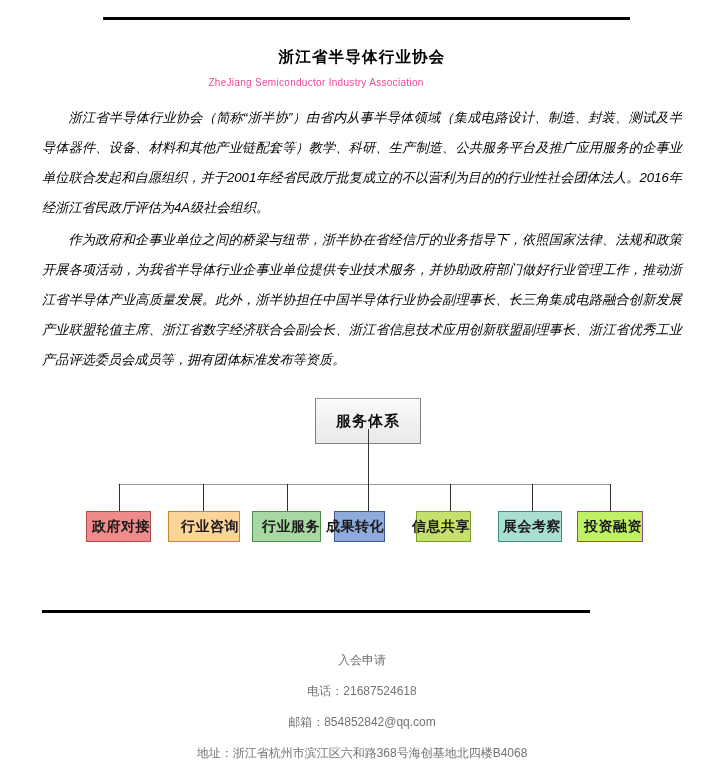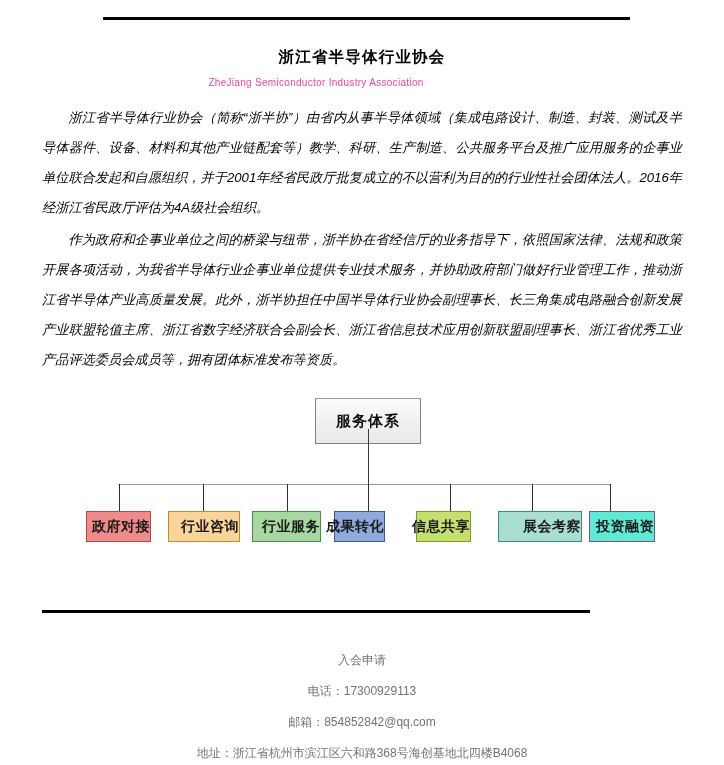--- a/index.html
+++ b/index.html
@@ -209,38 +209,38 @@
         </div>
         <div class="leaf" style="left: 252px; width: 69px; background: rgb(168, 216, 162); border-color: rgb(78, 138, 74);">
           <span>行业服务</span>
         </div>
         <div class="leaf" style="left: 334px; width: 51px; background: rgb(143, 170, 220); border-color: rgb(60, 90, 150);">
           <span>成果转化</span>
         </div>
         <div class="leaf" style="left: 416px; width: 55px; background: rgb(198, 224, 109); border-color: rgb(125, 156, 44);">
           <span>信息共享</span>
         </div>
-        <div class="leaf" style="left: 498px; width: 84px; background: rgb(169, 222, 210); border-color: rgb(63, 140, 124);">
+        <div class="leaf" style="left: 498px; width: 64px; background: rgb(169, 222, 210); border-color: rgb(63, 140, 124);">
           <span>展会考察</span>
         </div>
-        <div class="leaf" style="left: 577px; width: 66px; background: #5eead4; border-color: rgb(140, 74, 146); margin-left: 12px;">
+        <div class="leaf" style="left: 577px; width: 66px; background: #bef264; border-color: rgb(140, 74, 146);">
           <span>投资融资</span>
         </div>
       </div>
   <div class="connector-drop" style="left: 119px;"></div>
       <div class="connector-drop" style="left: 203px;"></div>
       <div class="connector-drop" style="left: 287px;"></div>
       <div class="connector-drop" style="left: 368px;"></div>
       <div class="connector-drop" style="left: 450px;"></div>
       <div class="connector-drop" style="left: 532px;"></div>
       <div class="connector-drop" style="left: 610px;"></div>
     </div>
 
   <div class="rule-bottom"></div>
 
   <div class="footer">
     <div class="footer-line">入会申请</div>
-    <div class="footer-line">电话：17300929113</div>
+    <div class="footer-line">电话：21687524618</div>
     <div class="footer-line">邮箱：854852842@qq.com</div>
     <div class="footer-line">地址：浙江省杭州市滨江区六和路368号海创基地北四楼B4068</div>
   </div>
 
 </div>
 
 </body></html>

